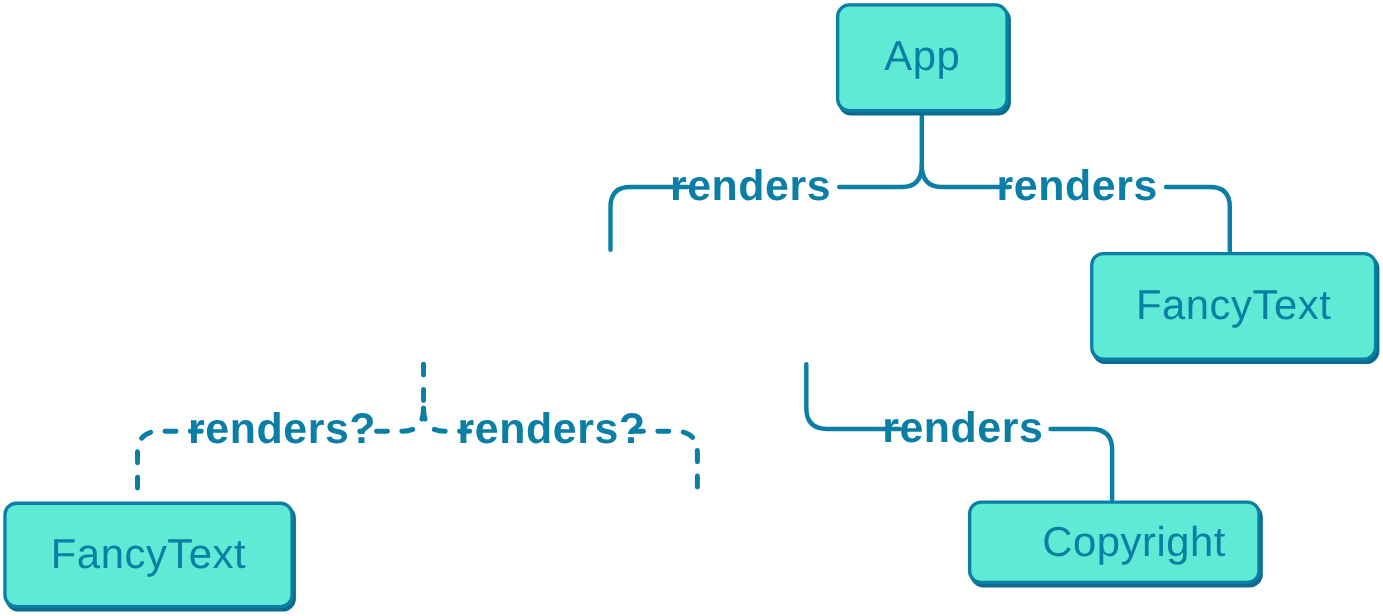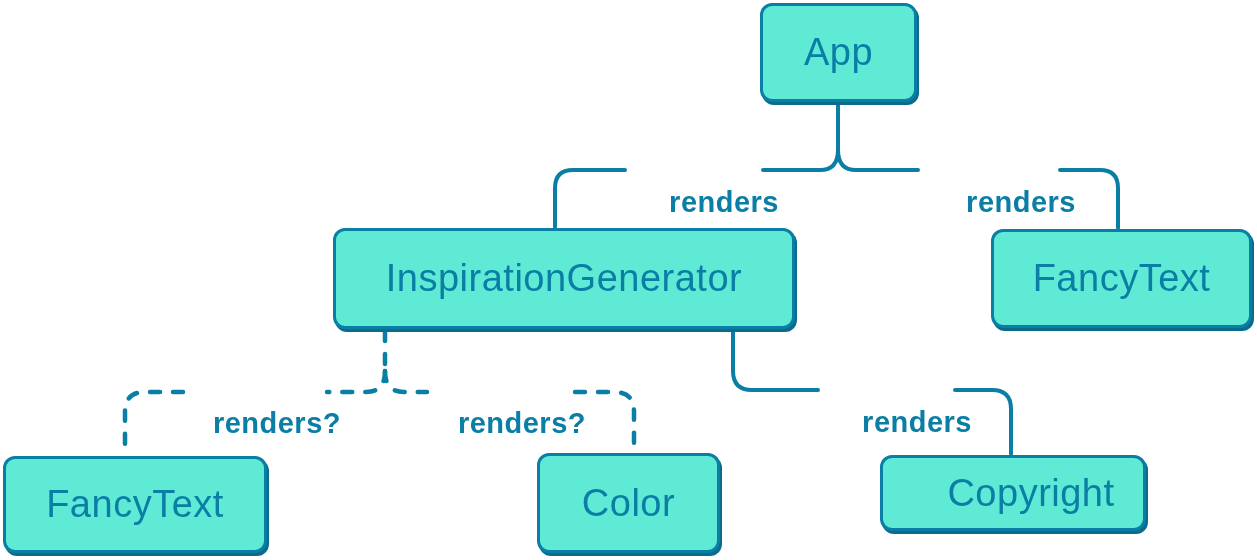--- a/index.html
+++ b/index.html
@@ -33,28 +33,27 @@
   .node-app            {left:760px; top:3px;   width:157px; height:99px;}
   .node-ig             {left:333px; top:228px; width:462px; height:101px;}
   .node-fancytext-top  {left:991px; top:229px; width:261px; height:99px;}
   .node-fancytext-bottom{left:3px;  top:456px; width:264px; height:97px;}
   .node-color          {left:537px; top:453px; width:183px; height:100px;}
   .node-copyright      {left:880px; top:455px; width:266px; height:76px;padding-left:36px;}
 
   .edge-label{
     position:absolute;
     width:170px;
-    text-align:right;
+    text-align:left;
     color:var(--accent);
-    font-size:29px;
+    font-size:39px;
     font-weight:700;
     line-height:30px;
     letter-spacing:0.5px;
     white-space:nowrap;
-    margin-top:32px;
   }
   .lbl-renders-left     {left:609px; top:155px;}
   .lbl-renders-right    {left:906px; top:155px;}
   .lbl-renders-copyright{left:802px; top:375px;}
   .lbl-rendersq-left    {left:171px; top:376px;}
   .lbl-rendersq-right   {left:416px; top:376px;}
 </style>
 </head>
 <body>
 
@@ -72,35 +71,29 @@
 
     <path class="edge dashed" d="M385 371 Q385 392 366 392 L327 392 M183 392 L145 392 Q125 392 125 412 L125 455"></path>
 
     <path class="edge dashed" d="M385 371 Q385 392 404 392 L427 392 M575 392 L614 392 Q634 392 634 412 L634 452"></path>
   </svg>
 
   <div class="node node-app">
     <span>App</span>
   </div>
 
-  <div class="node node-ig">
-    <span>InspirationGenerator</span>
-  </div>
 
   <div class="node node-fancytext-top">
     <span>FancyText</span>
   </div>
 
   <div class="node node-fancytext-bottom">
     <span>FancyText</span>
   </div>
 
-  <div class="node node-color">
-    <span>Color</span>
-  </div>
 
   <div class="node node-copyright">
     <span>Copyright</span>
   </div>
 
   <span class="edge-label lbl-renders-left">renders</span>
   <span class="edge-label lbl-renders-right">renders</span>
   <span class="edge-label lbl-renders-copyright">renders</span>
   <span class="edge-label lbl-rendersq-left">renders?</span>
   <span class="edge-label lbl-rendersq-right">renders?</span>

